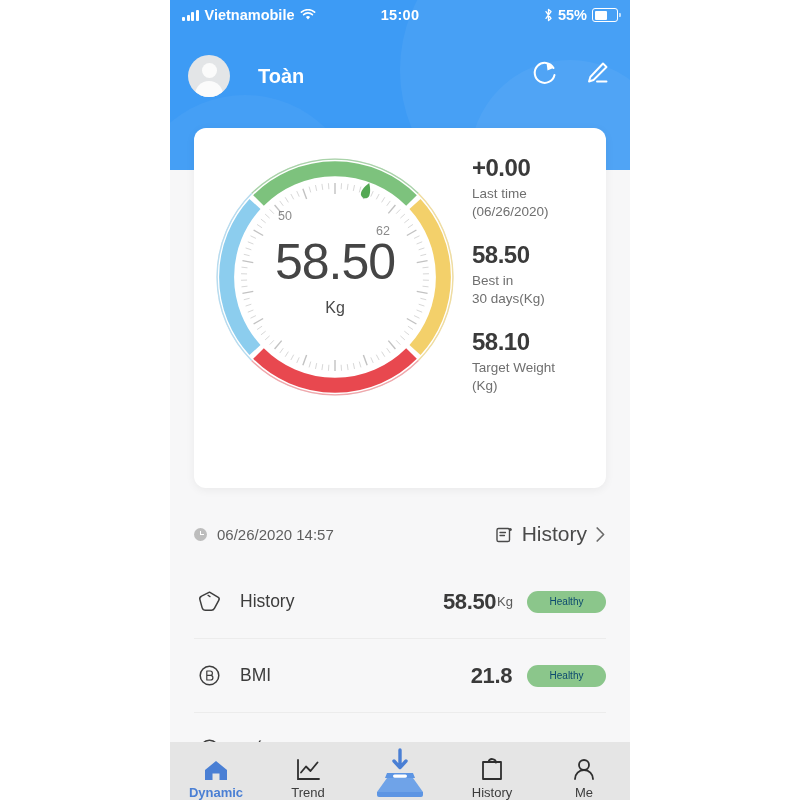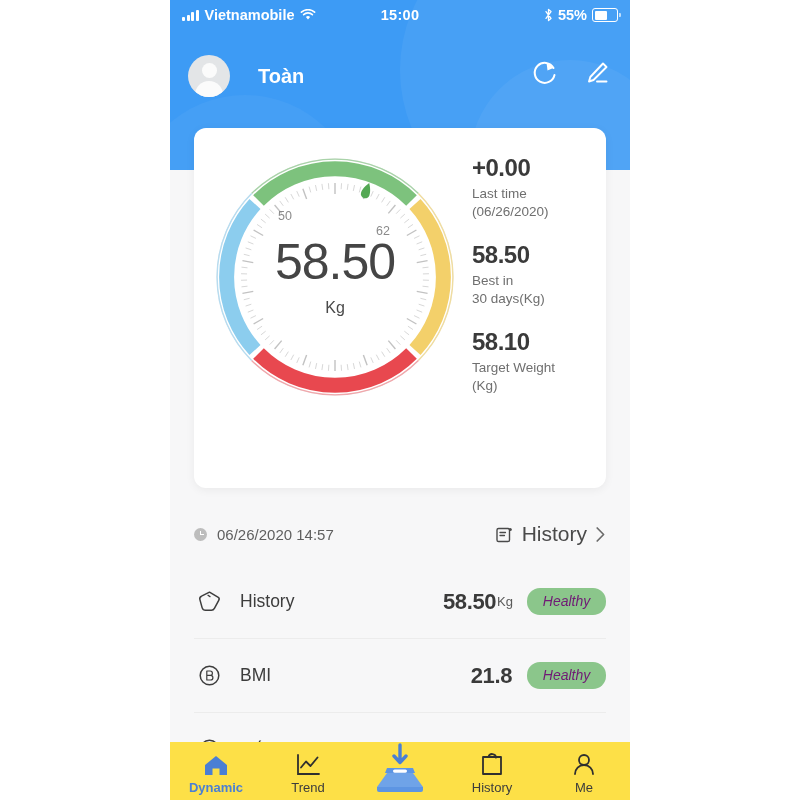--- a/index.html
+++ b/index.html
@@ -292,34 +292,33 @@
     font-size: 13px;
     color: #5a5a5a;
     font-weight: normal;
     margin-left: 1px;
   }
   .badge {
     width: 79px;
     margin-left: 14px;
     text-align: center;
     border-radius: 13px;
-    color: #701a75;
-    font-size: 14px;
+    color: #0c4a6e;
+    font-size: 10px;
     padding: 5px 0 6px;
-    font-style: italic;
   }
 
   
   .navbar {
     position: absolute;
     left: 0; bottom: 0;
     width: 460px; height: 58px;
-    background: #fde047;
-    display: flex;
-    align-items: flex-end;
+    background: #e5e5e5;
+    display: flex;
+    align-items: flex-start;
     z-index: 20;
   }
   .navitem {
     flex: 1;
     display: flex;
     flex-direction: column;
     align-items: center;
     justify-content: flex-end;
     height: 58px;
     padding-bottom: 5px;

